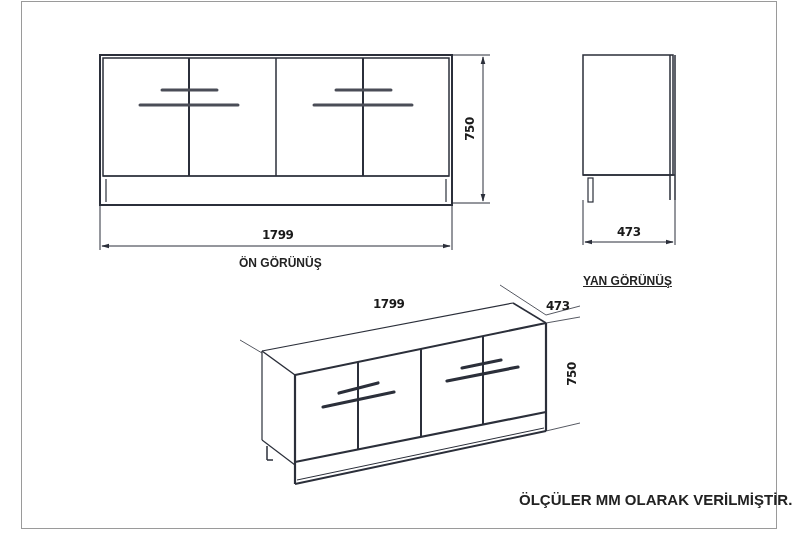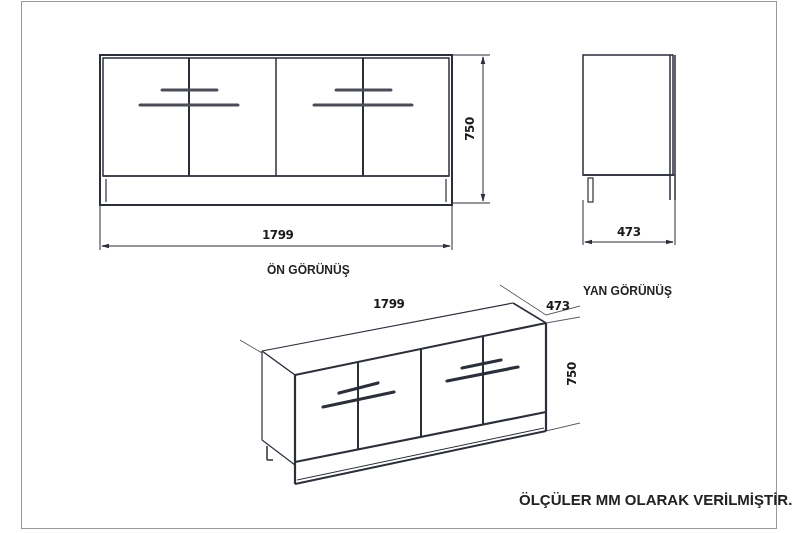--- a/index.html
+++ b/index.html
@@ -94,22 +94,22 @@
     <line x1="240" y1="340" x2="262" y2="353" stroke-width="0.8"></line>
     <line x1="500" y1="285" x2="546" y2="315" stroke-width="0.8"></line>
     <line x1="546" y1="315" x2="580" y2="306" stroke-width="0.8"></line>
     <line x1="546" y1="323" x2="580" y2="317" stroke-width="0.8"></line>
     <line x1="546" y1="431" x2="580" y2="423" stroke-width="0.8"></line>
   </g>
 </svg>
 
 <div class="dim" style="left:262px;top:228px;">1799</div>
 <div class="dim rot" style="left:458px;top:122px;">750</div>
-<div class="lbl view-title" style="left:239px;top:263px;margin-left:28px;">ÖN GÖRÜNÜŞ</div>
+<div class="lbl view-title" style="left:239px;top:256px;">ÖN GÖRÜNÜŞ</div>
 
 <div class="dim" style="left:617px;top:225px;">473</div>
-<div class="lbl view-title" style="left:583px;top:284px;">YAN GÖRÜNÜŞ</div>
+<div class="lbl view-title" style="left:583px;top:274px;text-decoration:underline;">YAN GÖRÜNÜŞ</div>
 
 <div class="dim" style="left:373px;top:297px;">1799</div>
 <div class="dim" style="left:546px;top:299px;">473</div>
 <div class="dim rot" style="left:560px;top:367px;">750</div>
 
 <div class="lbl note" style="left:519px;top:491px;">ÖLÇÜLER MM OLARAK VERİLMİŞTİR.</div>
 
 </body></html>

